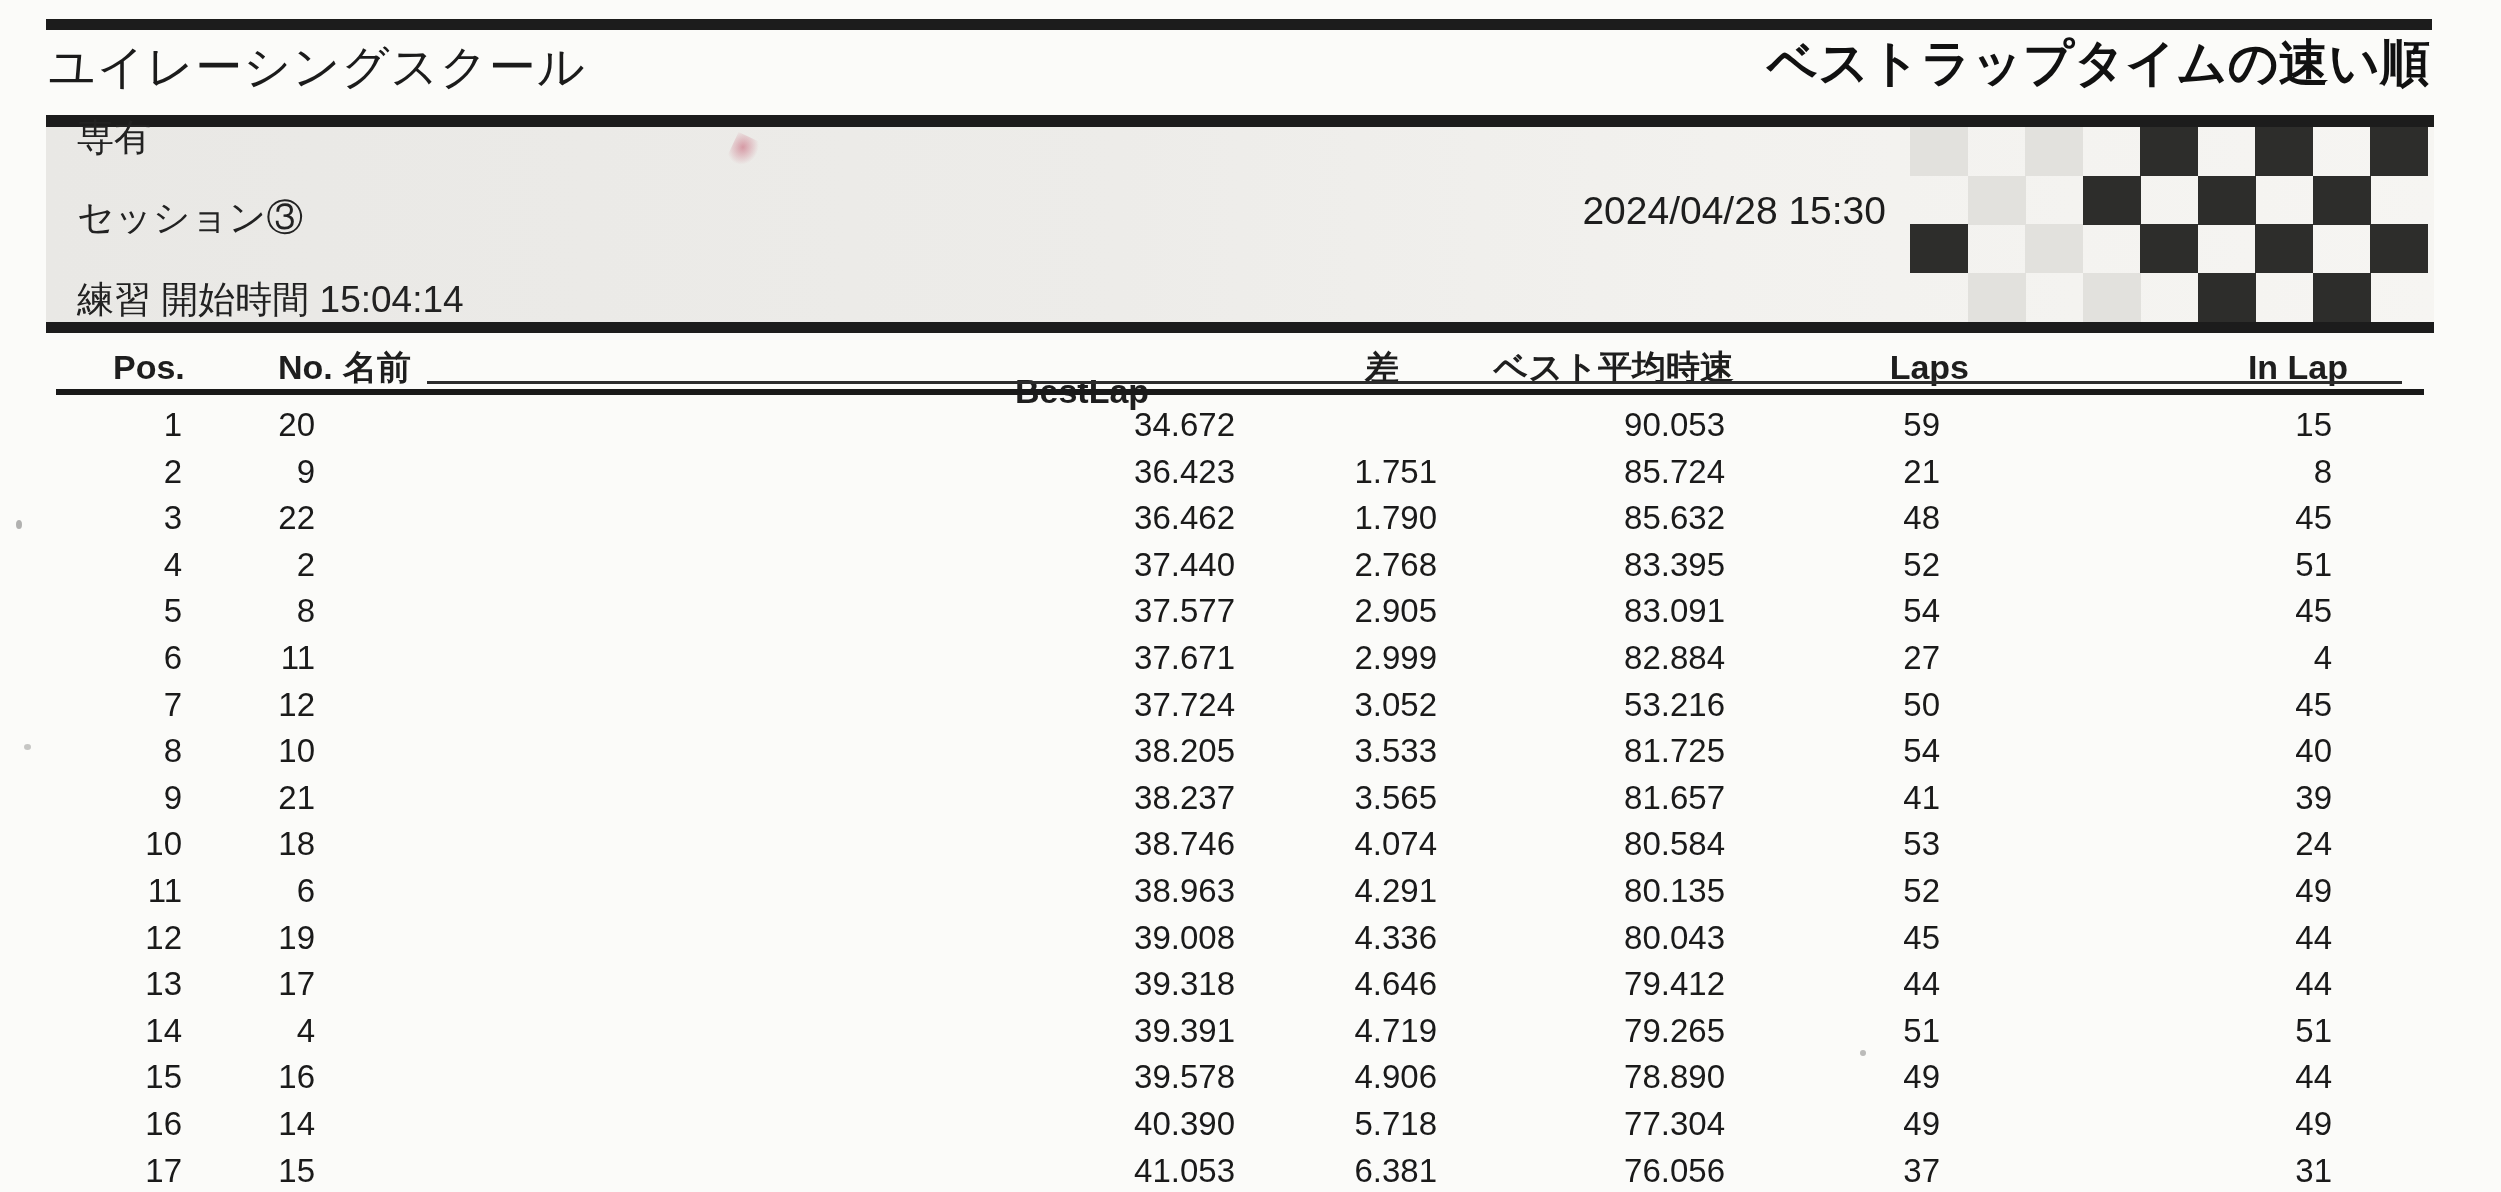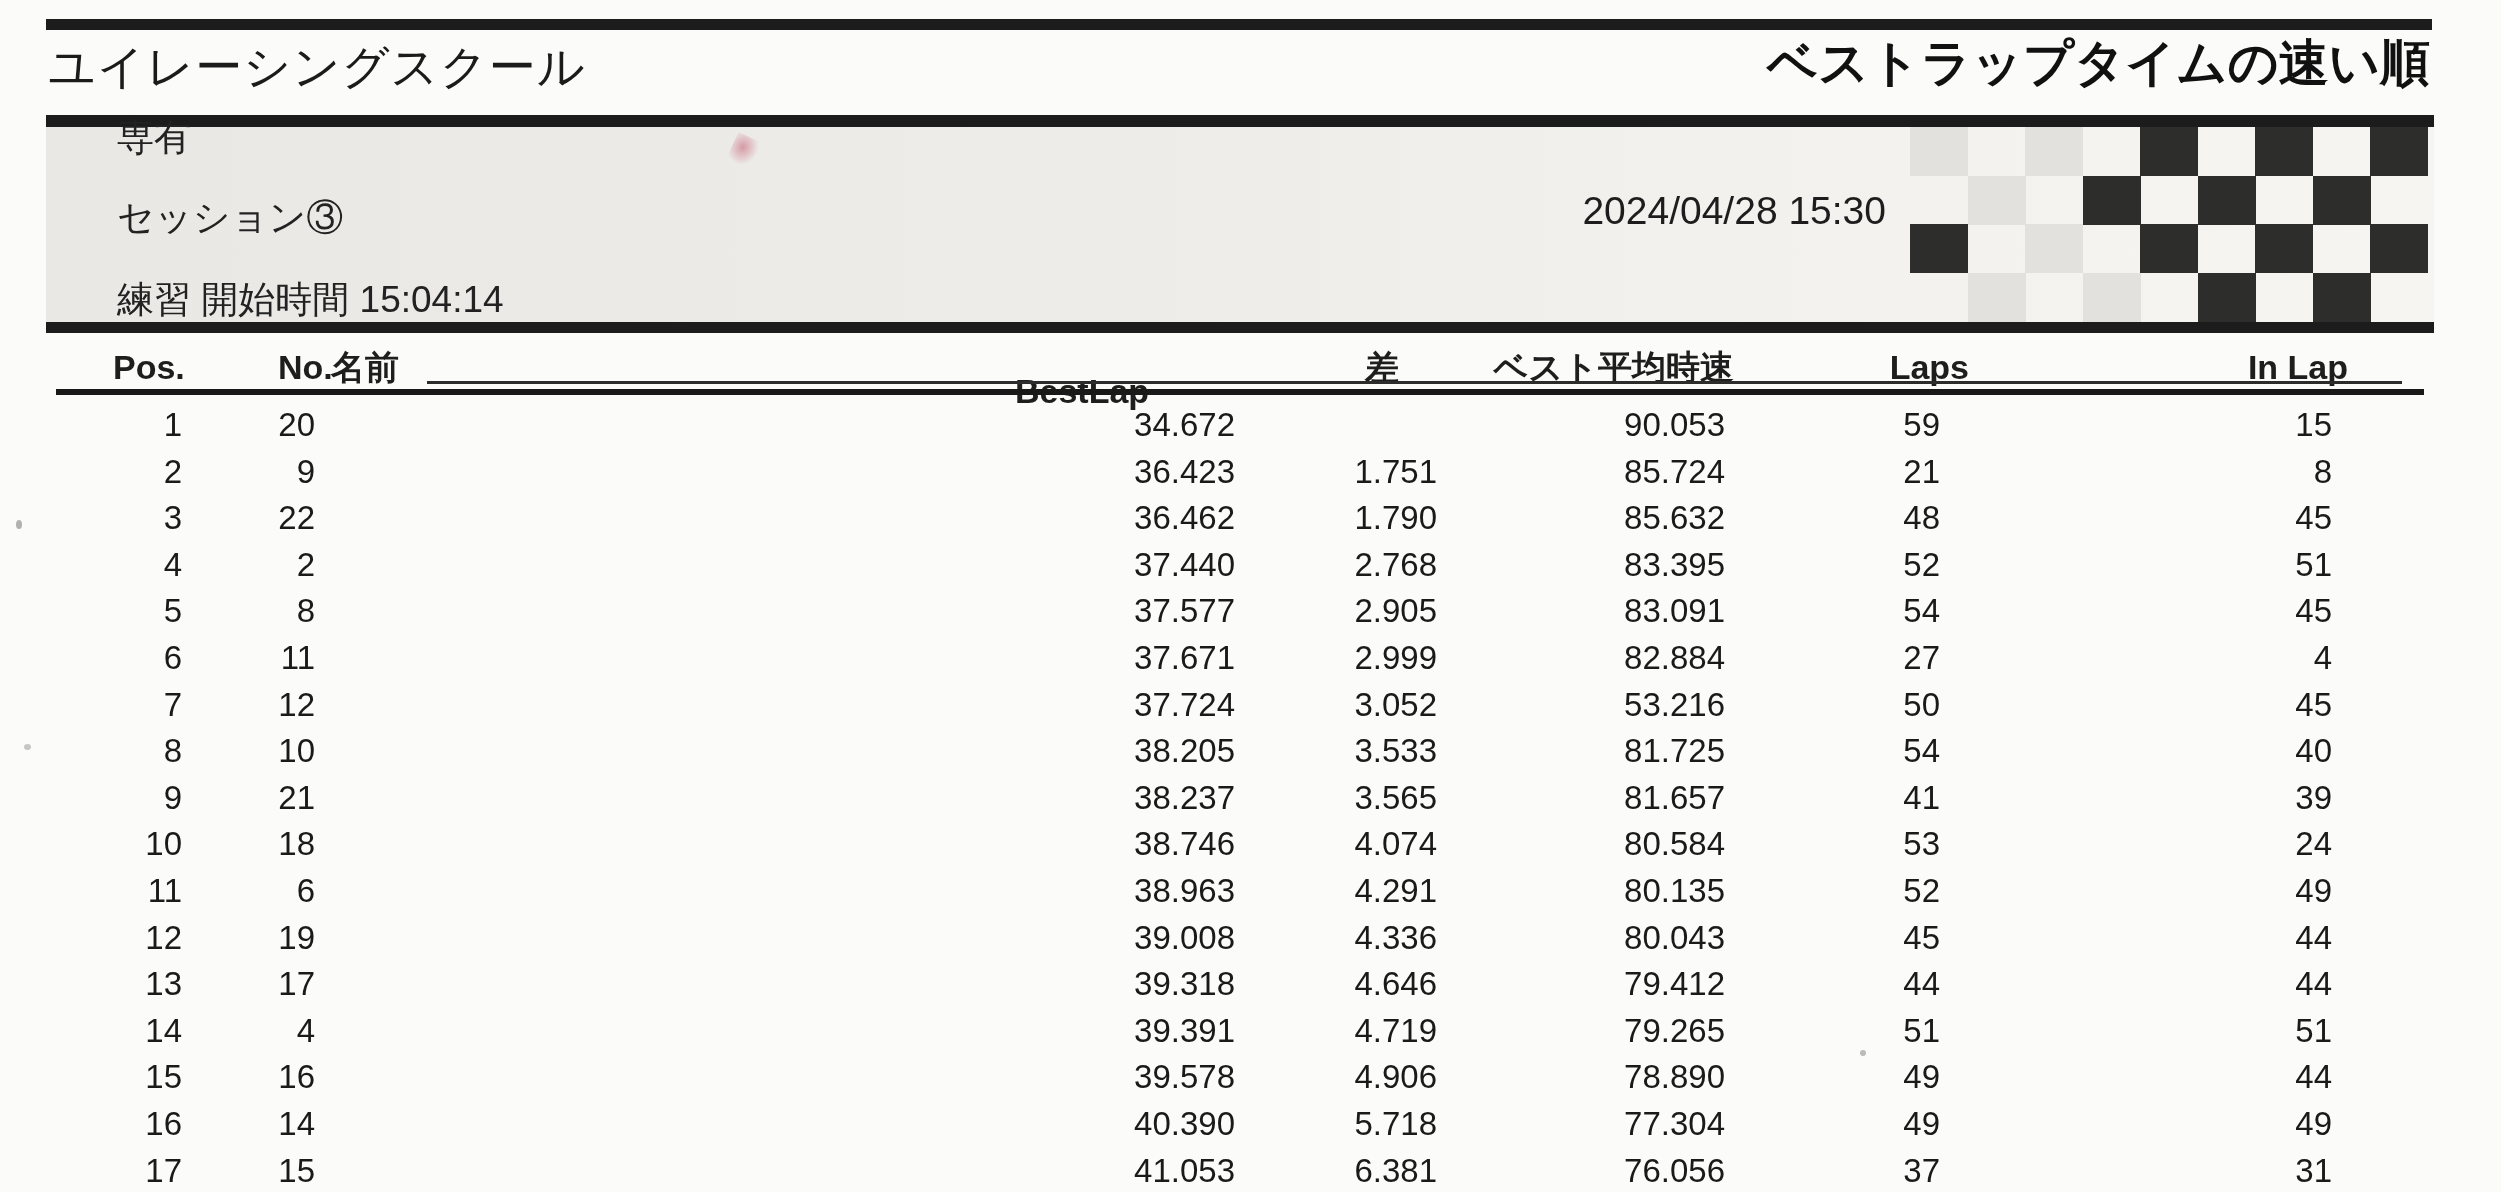--- a/index.html
+++ b/index.html
@@ -27,21 +27,21 @@
   .report-title{
     position:absolute;right:71px;top:30px;
     font-size:50px;font-weight:700;letter-spacing:0px;color:#111;
   }
 
   
   .band{
     position:absolute;left:46px;top:127px;width:2388px;height:195px;
     background:linear-gradient(90deg,#e9e8e5 0%,#edece9 45%,#f2f1ee 70%,#f6f5f2 100%);
   }
-  .band-label{position:absolute;font-size:37px;color:#222;margin-left:40px;}
+  .band-label{position:absolute;font-size:37px;color:#222;}
   .lbl-ownership{left:31px;top:-14px;}
   .lbl-session{left:31px;top:66px;}
   .lbl-practice{left:31px;top:148px;}
   .band-right{position:absolute;text-align:right;right:548px;font-size:39px;color:#1d1d1d;}
   .val-course{top:-16px;}
   .val-datetime{top:62px;}
 
   
   .flag{position:absolute;left:1910px;top:127px;width:518px;height:194px;}
   .flag .sq{position:absolute;width:58px;height:49px;}
@@ -57,21 +57,21 @@
   .speck{position:absolute;background:rgba(40,40,40,.35);border-radius:50%;}
   .speck-a{left:16px;top:520px;width:6px;height:9px;}
   .speck-b{left:24px;top:744px;width:7px;height:6px;background:rgba(40,40,40,.25);}
   .speck-c{left:1860px;top:1050px;width:6px;height:6px;background:rgba(40,40,40,.3);}
 
   
   .thead{position:absolute;left:0;top:346px;width:2501px;height:42px;font-weight:700;font-size:34px;}
   .thead .hcell{position:absolute;line-height:42px;}
   .h-pos{left:113px;width:90px;text-align:left;}
   .h-no{left:262px;width:80px;text-align:left;margin-left:16px;}
-  .h-name{left:331px;width:400px;text-align:left;}
+  .h-name{left:343px;width:400px;text-align:left;}
   .h-best{left:1015px;width:220px;text-align:left;margin-top:24px;}
   .h-diff{left:1225px;width:174px;text-align:right;}
   .h-avg{left:1480px;width:254px;text-align:right;}
   .h-laps{left:1789px;width:180px;text-align:right;}
   .h-inlap{left:2148px;width:200px;text-align:right;}
 
   .tbody{position:absolute;left:0;top:402px;width:2501px;}
   .t-row{position:relative;height:46.6px;}
   .t-row .cell{position:absolute;top:0;line-height:46.6px;font-size:33px;color:#1a1a1a;text-align:right;}
   .c-pos{left:90px;width:92px;}

